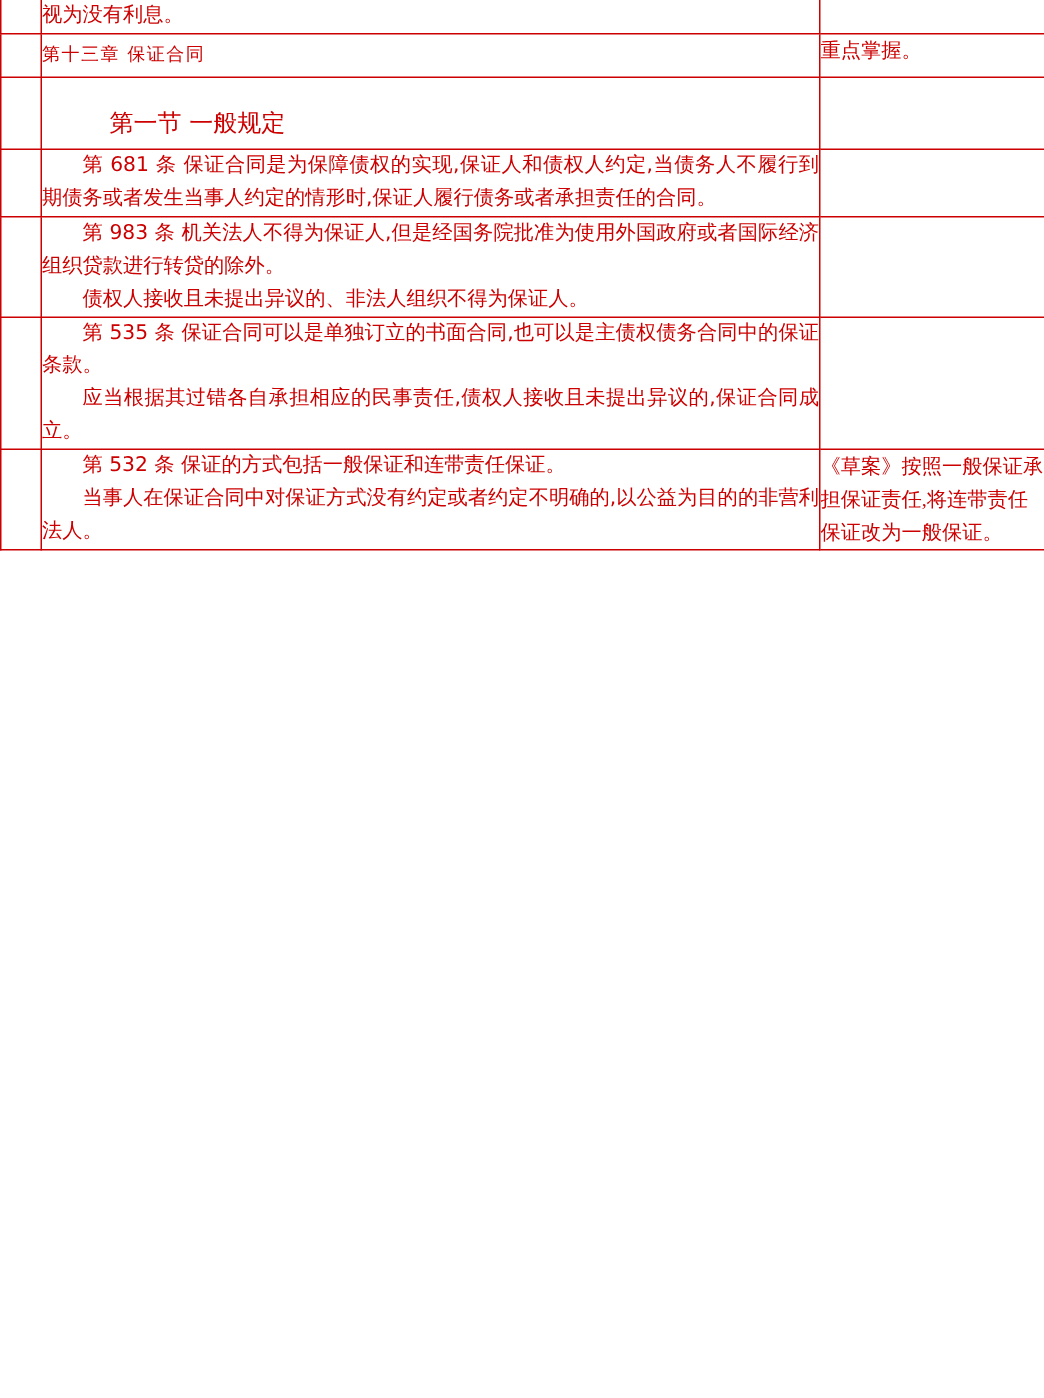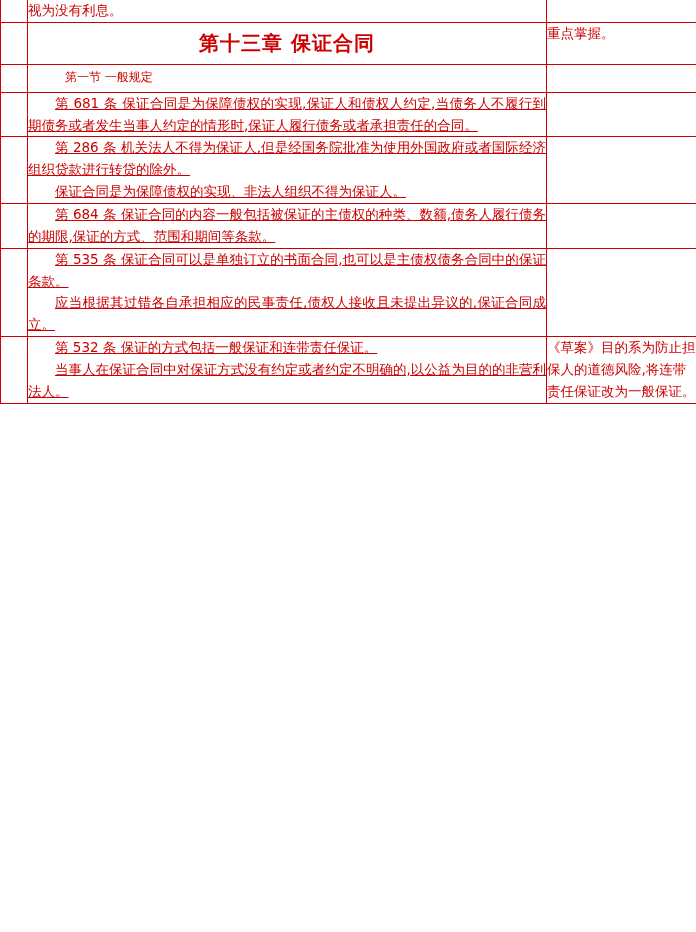--- a/index.html
+++ b/index.html
@@ -47,45 +47,45 @@
   tr.first-row td {
     border-top: none;
   }
   td.mid-col {
     padding: 3px 13px 5px 13px;
   }
   td.note-col {
     padding: 5px 6px 5px 8px;
     font-size: 13.5px;
     line-height: 1.65;
+    font-family: Liberation Serif, serif;
   }
   p {
     margin: 0;
     padding: 0;
     text-align: justify;
     text-justify: inter-ideograph;
   }
   p.ind {
     text-indent: 2em;
-    text-decoration: underline;
   }
   p.noind {
     text-indent: 0;
   }
   .chapter {
-    text-align: center;
-    font-weight: bold;
-    font-size: 20px;
+    font-weight: normal;
+    font-size: 12px;
     letter-spacing: 1px;
     padding: 4px 0 5px 0;
   }
   .section {
     text-indent: 2em;
-    font-size: 12px;
+    font-size: 16px;
     padding: 3px 0 4px 0;
+    margin-top: 14px;
   }
 </style>
 </head>
 <body>
 
 <div class="page">
   <table class="doc">
     <colgroup>
       <col class="c1">
       <col class="c2">
@@ -122,46 +122,39 @@
         <td class="mid-col">
           <p class="ind">第 681 条  保证合同是为保障债权的实现,保证人和债权人约定,当债务人不履行到期债务或者发生当事人约定的情形时,保证人履行债务或者承担责任的合同。</p>
         </td>
         <td class="note-col"></td>
       </tr>
 
 
       <tr>
         <td class="left-col"></td>
         <td class="mid-col">
-          <p class="ind">第 286 条  机关法人不得为保证人,但是经国务院批准为使用外国政府或者国际经济组织贷款进行转贷的除外。</p>
-          <p class="ind">保证合同是为保障债权的实现、非法人组织不得为保证人。</p>
+          <p class="ind">第 983 条  机关法人不得为保证人,但是经国务院批准为使用外国政府或者国际经济组织贷款进行转贷的除外。</p>
+          <p class="ind">债权人接收且未提出异议的、非法人组织不得为保证人。</p>
         </td>
         <td class="note-col"></td>
       </tr>
 
-      <tr>
-        <td class="left-col"></td>
-        <td class="mid-col">
-          <p class="ind">第 684 条  保证合同的内容一般包括被保证的主债权的种类、数额,债务人履行债务的期限,保证的方式、范围和期间等条款。</p>
-        </td>
-        <td class="note-col"></td>
-      </tr>
 
       <tr>
         <td class="left-col"></td>
         <td class="mid-col">
           <p class="ind">第 535 条  保证合同可以是单独订立的书面合同,也可以是主债权债务合同中的保证条款。</p>
           <p class="ind">应当根据其过错各自承担相应的民事责任,债权人接收且未提出异议的,保证合同成立。</p>
         </td>
         <td class="note-col"></td>
       </tr>
 
       <tr>
         <td class="left-col"></td>
         <td class="mid-col">
           <p class="ind">第 532 条  保证的方式包括一般保证和连带责任保证。</p>
           <p class="ind">当事人在保证合同中对保证方式没有约定或者约定不明确的,以公益为目的的非营利法人。</p>
         </td>
-        <td class="note-col">《草案》目的系为防止担保人的道德风险,将连带责任保证改为一般保证。</td>
+        <td class="note-col">《草案》按照一般保证承担保证责任,将连带责任保证改为一般保证。</td>
       </tr>
     </tbody>
   </table>
 </div>
 
 </body></html>

